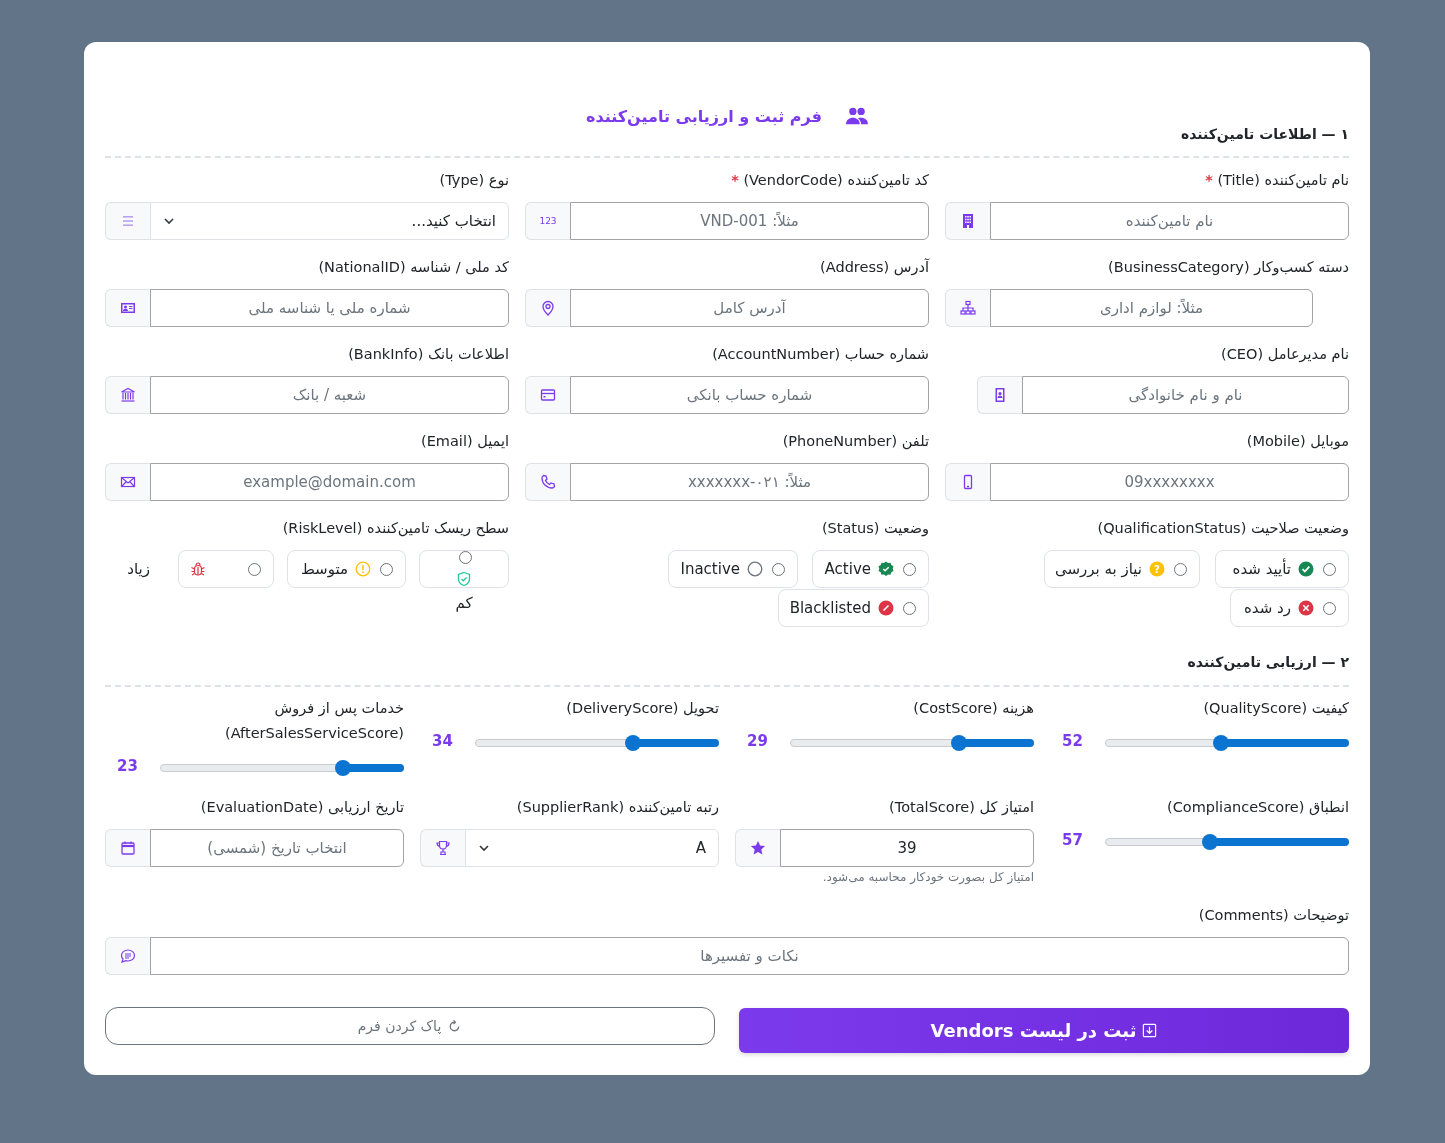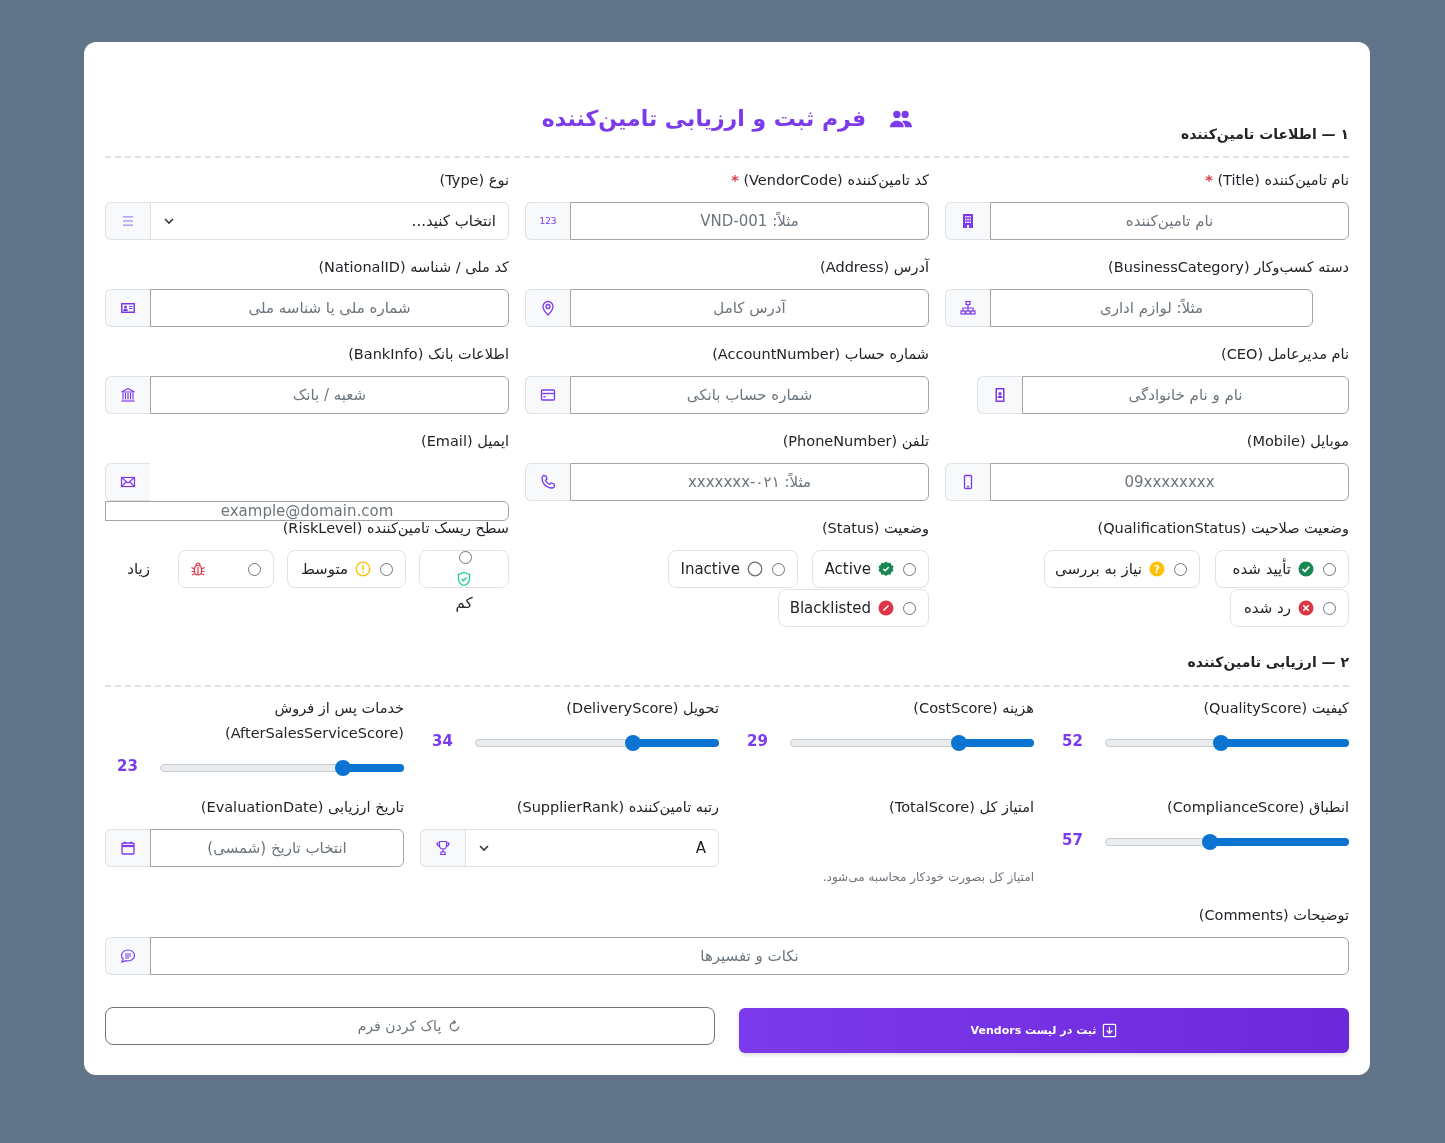--- a/index.html
+++ b/index.html
@@ -17,21 +17,21 @@
     width: 1286px; height: 1033px;
     background: #fff;
     border-radius: 12px;
     direction: rtl;
   }
   .title {
     position: absolute; top: 64px; left: 0; right: 0;
     text-align: center;
     color: #7c3aed;
     font-weight: bold;
-    font-size: 22px;
+    font-size: 16px;
     display: flex; justify-content: center; align-items: center; gap: 24px;
   }
   .title svg { width: 22px; height: 20px; }
   .section-title {
     position: absolute; right: 21px;
     font-weight: bold; font-size: 14px; color: #212529;
   }
   .section-divider {
     position: absolute; left: 21px; right: 21px;
     border-top: 2px dashed #dee2e6;
@@ -123,30 +123,30 @@
   }
   .help {
     position: absolute; font-size: 12px; color: #6c757d; white-space: nowrap;
   }
   .btn-primary {
     position: absolute;
     left: 655px; top: 966px;
     width: 610px; height: 45px;
     background: linear-gradient(90deg, #7c3aed, #6d28d9);
     border-radius: 6px;
-    color: #fff; font-weight: bold; font-size: 11px;
+    color: #fff; font-weight: bold; font-size: 18px;
     display: flex; align-items: center; justify-content: center; gap: 6px;
     box-shadow: 0 2px 4px rgba(0,0,0,0.15);
   }
   .btn-outline {
     position: absolute;
     left: 21px; top: 965px;
     width: 610px; height: 38px;
     border: 1px solid #6c757d;
-    border-radius: 8px;
+    border-radius: 13px;
     color: #6c757d; font-size: 14px;
     display: flex; align-items: center; justify-content: center; gap: 6px;
     background: #fff;
   }
   .btn-primary svg, .btn-outline svg { width: 15px; height: 15px; }
 </style>
 </head>
 <body>
 
 <div class="card">
@@ -313,21 +313,21 @@
         <svg viewBox="0 0 16 16" fill="none" stroke="#7c3aed" stroke-width="1.3">
           <path d="M3.5 1.5l2.5 0.5 1 3-1.5 1.5c0.8 1.8 2.2 3.2 4 4l1.5-1.5 3 1 0.5 2.5c-0.5 1-1.5 1.5-2.5 1.5C6.5 14 2 9.5 2 4c0-1 0.5-2 1.5-2.5z"></path>
         </svg>
       </div>
     <div class="control">مثلاً: ۰۲۱-xxxxxxx</div>
   </div>
 
   <div class="field" style="right:861px; top:389px; width:403px;">
     <div class="label">ایمیل (Email)</div>
   </div>
-  <div class="ig" style="left:21px; top:421px; width:404px;flex-direction:column;">
+  <div class="ig" style="left:21px; top:421px; width:404px;">
     <div class="addon">
         <svg viewBox="0 0 16 16" fill="none" stroke="#7c3aed" stroke-width="1.2">
           <rect x="1.5" y="3.5" width="13" height="9"></rect>
           <path d="M1.5 3.5L8 9l6.5-5.5M1.5 12.5l4.5-4.5M14.5 12.5L10 8"></path>
         </svg>
       </div>
     <div class="control">example@domain.com</div>
   </div>
 
   <div class="field" style="right:21px; top:476px; width:403px;">
@@ -459,20 +459,28 @@
   </div>
   <div class="slider-val" style="left:978px; top:789px;">57</div>
   <div class="slider" style="left:1021px; top:796px; width:244px;">
     <div class="fill" style="left:104px;"></div>
     <div class="thumb" style="left:104px;"></div>
   </div>
 
   <div class="field" style="right:336px; top:755px; width:299px;">
     <div class="label">امتیاز کل (TotalScore)</div>
   </div>
+  <div class="ig" style="left:651px; top:787px; width:299px;">
+    <div class="addon">
+        <svg viewBox="0 0 16 16" fill="#7c3aed">
+          <path d="M8 1l2.1 4.6 5 0.5-3.8 3.4 1.1 4.9L8 11.9l-4.4 2.5 1.1-4.9L0.9 6.1l5-0.5z"></path>
+        </svg>
+      </div>
+    <div class="control val">39</div>
+  </div>
   <div class="help" style="right:336px; top:828px;">امتیاز کل بصورت خودکار محاسبه می‌شود.</div>
 
   <div class="field" style="right:651px; top:755px; width:299px;">
     <div class="label">رتبه تامین‌کننده (SupplierRank)</div>
   </div>
   <div class="ig" style="left:336px; top:787px; width:299px;">
     <div class="addon">
         <svg viewBox="0 0 16 16" fill="none" stroke="#7c3aed" stroke-width="1.2">
           <path d="M4.5 1.5h7v4a3.5 3.5 0 0 1-7 0z"></path>
           <path d="M4.5 3H2c0 2 1 3 2.7 3.3M11.5 3H14c0 2-1 3-2.7 3.3"></path>

